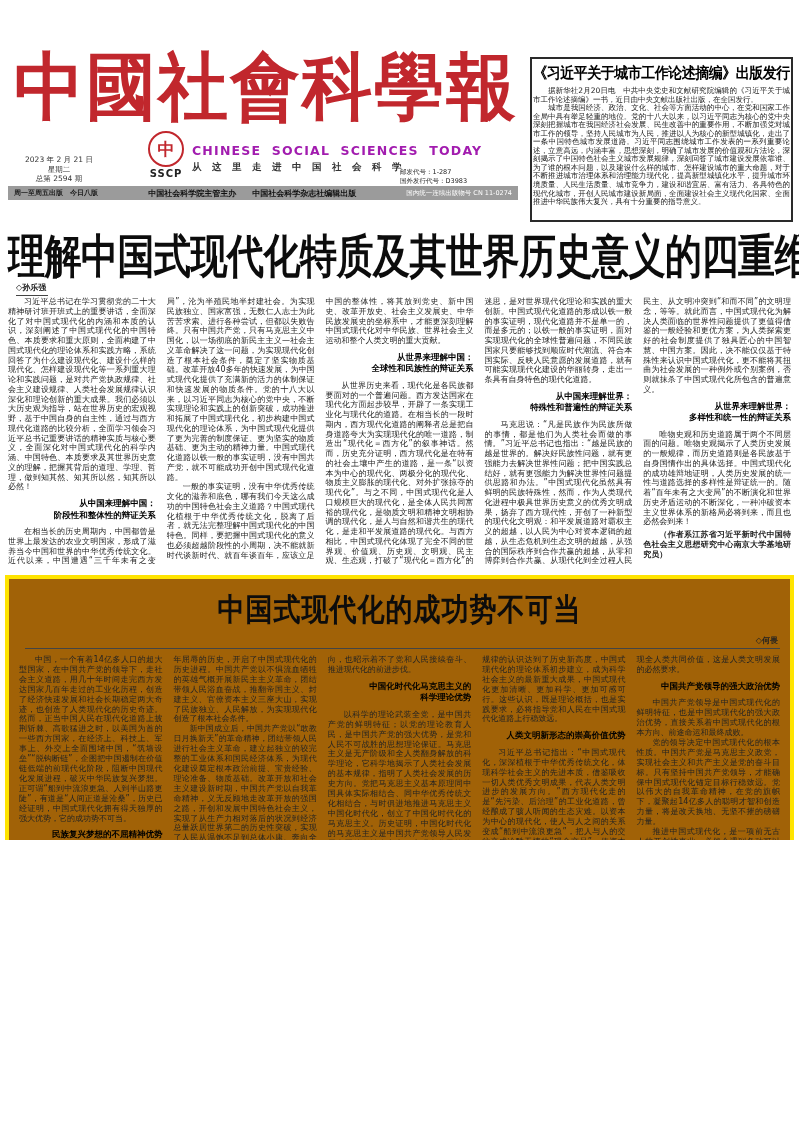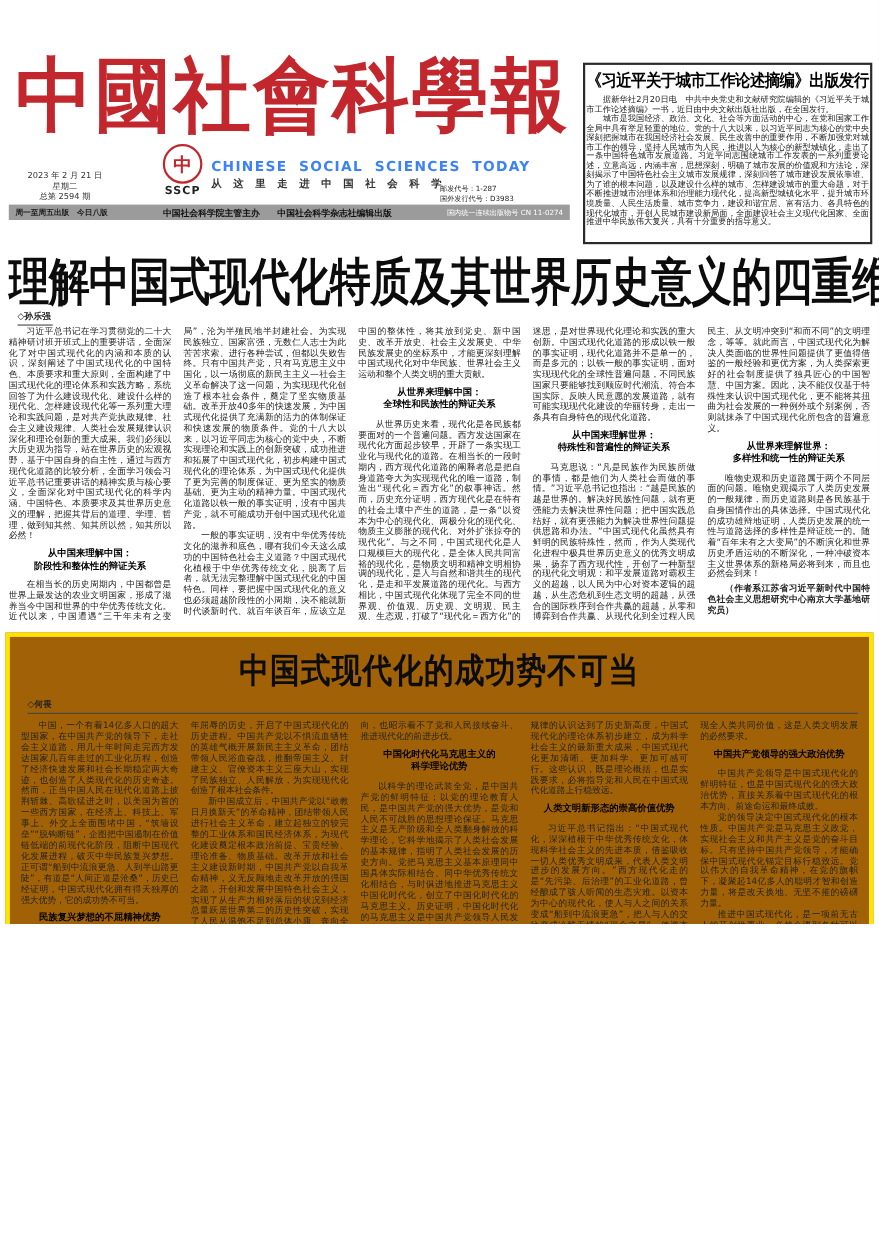--- a/index.html
+++ b/index.html
@@ -11,21 +11,21 @@
         font-family:"DejaVu Serif",serif;font-weight:bold;font-size:70px;line-height:100px;
         letter-spacing:2px;color:#c1272d;white-space:nowrap;transform:scaleY(1.05);transform-origin:top left;}
   .date-block{position:absolute;left:20px;top:155px;width:78px;text-align:center;
         font-size:7.5px;line-height:9.5px;color:#333;}
   .logo-wrap{position:absolute;left:146px;top:131px;width:40px;text-align:center;}
   .seal{width:32px;height:32px;margin:0 auto;border:2px solid #c1272d;border-radius:50%;
         display:flex;align-items:center;justify-content:center;color:#c1272d;
         font-size:17px;font-weight:bold;font-family:"DejaVu Serif",serif;}
   .sscp{font-size:10px;font-weight:bold;letter-spacing:1px;color:#222;margin-top:1px;}
   .english-title{position:absolute;left:192px;top:143px;width:226px;
-        font-size:12.5px;font-weight:bold;letter-spacing:1.2px;word-spacing:5px;color:#3b82f6;white-space:nowrap;}
+        font-size:12.5px;font-weight:bold;letter-spacing:1.2px;word-spacing:5px;color:#a21caf;white-space:nowrap;}
   .slogan{position:absolute;left:192px;top:161px;width:230px;font-size:9.5px;font-weight:bold;
         letter-spacing:10.5px;color:#333;white-space:nowrap;}
   .codes{position:absolute;left:400px;top:168px;width:118px;text-align:left;
         font-size:6.5px;line-height:8.5px;color:#222;}
   .info-bar{position:absolute;left:8px;top:186px;width:510px;height:14px;background:#9b9b9b;
         display:flex;align-items:center;justify-content:space-between;box-sizing:border-box;padding:0 6px;}
   .info-bar .seg-left{font-size:7px;font-weight:bold;color:#1d1d1d;}
   .info-bar .seg-center{font-size:8px;font-weight:bold;color:#111;font-family:"DejaVu Serif",serif;}
   .info-bar .seg-right{font-size:6.5px;color:#fff;}
 
@@ -40,30 +40,30 @@
   
   .lead-headline{position:absolute;left:8px;top:226px;width:783px;text-align:center;
         font-size:37px;font-weight:900;color:#0c0c0c;letter-spacing:-0.5px;white-space:nowrap;
         transform:scaleY(1.25);transform-origin:top center;}
   .byline{font-size:8px;font-weight:bold;color:#222;border-bottom:1px solid #444;
         display:inline-block;padding:0 2px 2px 0;}
   .lead-byline{position:absolute;left:16px;top:282px;}
   .lead-cols{position:absolute;left:8px;top:297px;width:783px;height:272px;overflow:hidden;
         column-count:5;column-gap:11px;font-size:8px;line-height:9.75px;text-align:justify;color:#232323;}
   .para{text-indent:2em;}
-  .subhead{font-weight:bold;text-align:center;font-size:8.5px;line-height:11.5px;margin:6px 0;
+  .subhead{font-weight:bold;text-align:right;font-size:8.5px;line-height:11.5px;margin:6px 0;
         white-space:pre-line;text-indent:0;break-inside:avoid;color:#000;}
   .author-note{font-weight:bold;text-indent:2em;margin-top:3px;}
 
   
   .feature{position:absolute;left:5px;top:575px;width:789px;height:425px;box-sizing:border-box;
         border:4px solid #ffe400;background:#a16207;padding:7px 10px 6px 10px;}
   .feature-headline{text-align:center;font-size:27px;font-weight:900;color:#0c0c0c;
         letter-spacing:1px;transform:scaleY(1.15);transform-origin:top center;margin-top:3px;}
-  .feature-byline{display:block;margin:10px 0 0 6px;}
+  .feature-byline{display:block;margin:10px 0 0 6px;text-align:right;}
   .feature-cols{margin-top:6px;height:342px;overflow:hidden;column-count:5;column-gap:11px;
         font-size:8px;line-height:9.9px;text-align:justify;color:#232323;}
 
   
   .banner{position:absolute;left:8px;top:1008px;width:783px;height:100px;overflow:hidden;}
   .banner svg{position:absolute;left:0;top:0;}
   .banner-title{position:absolute;left:0;right:0;top:2px;text-align:center;
         font-size:36px;font-weight:900;color:#e2262b;letter-spacing:2px;white-space:nowrap;
         transform:scaleY(1.08);transform-origin:top center;
         text-shadow:-2px -2px 0 #fff,2px -2px 0 #fff,-2px 2px 0 #fff,2px 2px 0 #fff,

